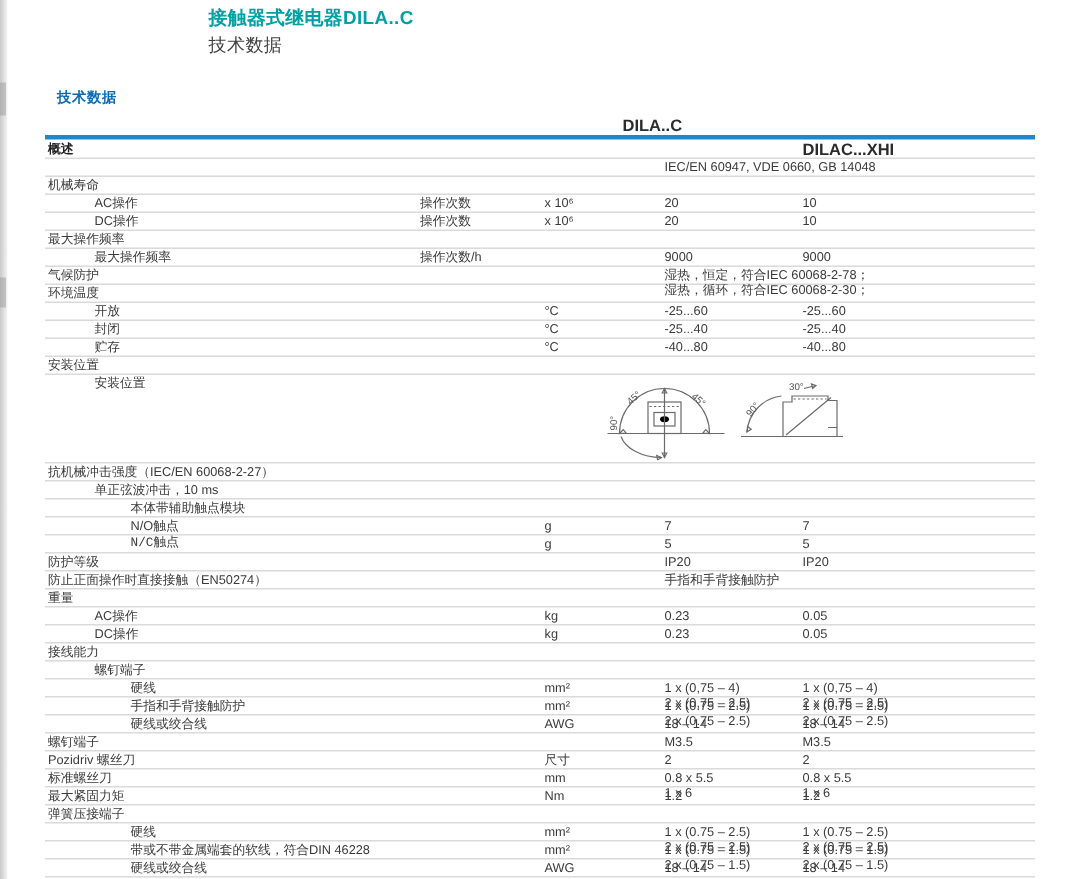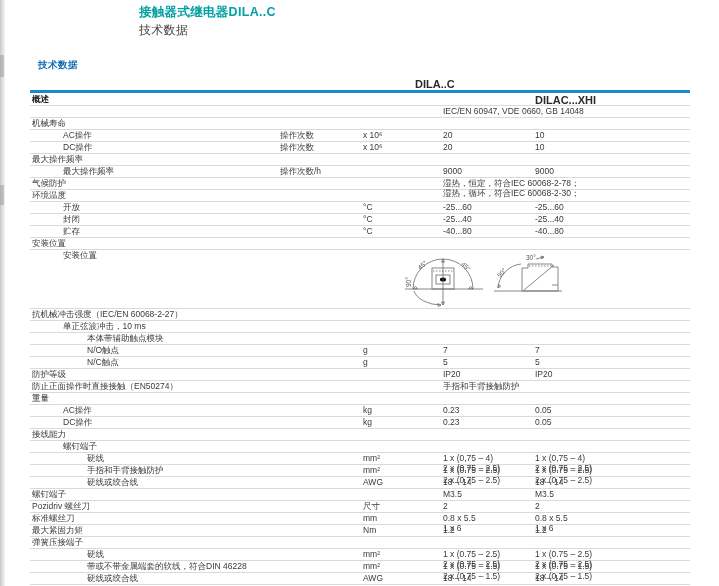--- a/index.html
+++ b/index.html
@@ -233,21 +233,21 @@
     <span class="cell v2"></span>
   </div>
       <div class="t-row">
     <span class="lbl" style="padding-left: 57px;">N/O触点</span>
     <span class="cell mid"></span>
     <span class="cell unit">g</span>
     <span class="cell v1">7</span>
     <span class="cell v2">7</span>
   </div>
       <div class="t-row">
-    <span class="lbl" style="padding-left: 57px;">N/C触点</span>
+    <span class="lbl" style="padding-left: 57px; font-family: Liberation Mono, monospace;">N/C触点</span>
     <span class="cell mid"></span>
     <span class="cell unit">g</span>
     <span class="cell v1">5</span>
     <span class="cell v2">5</span>
   </div>
       <div class="t-row">
     <span class="lbl" style="padding-left: 2px;">防护等级</span>
     <span class="cell mid"></span>
     <span class="cell unit"></span>
     <span class="cell v1">IP20</span>

